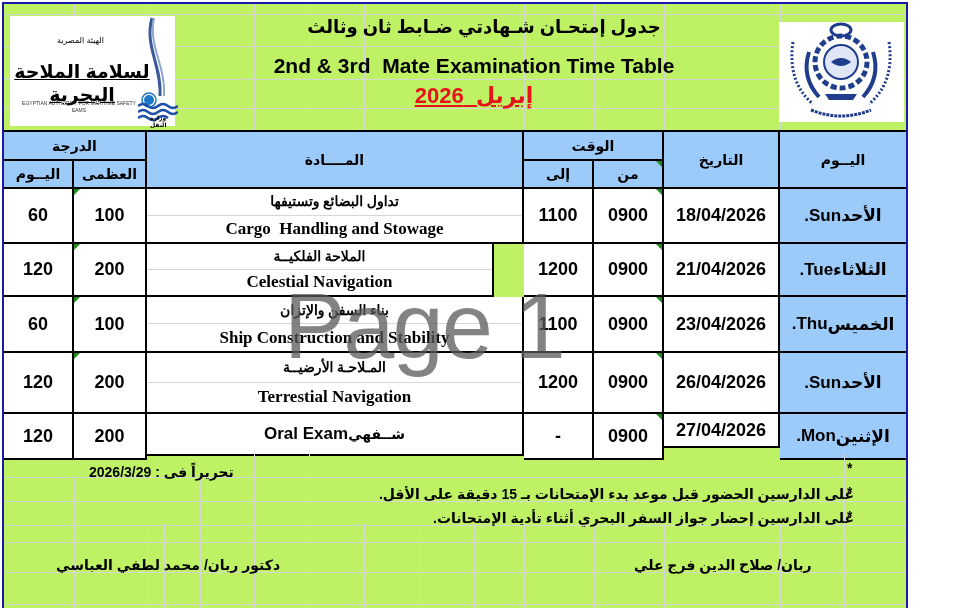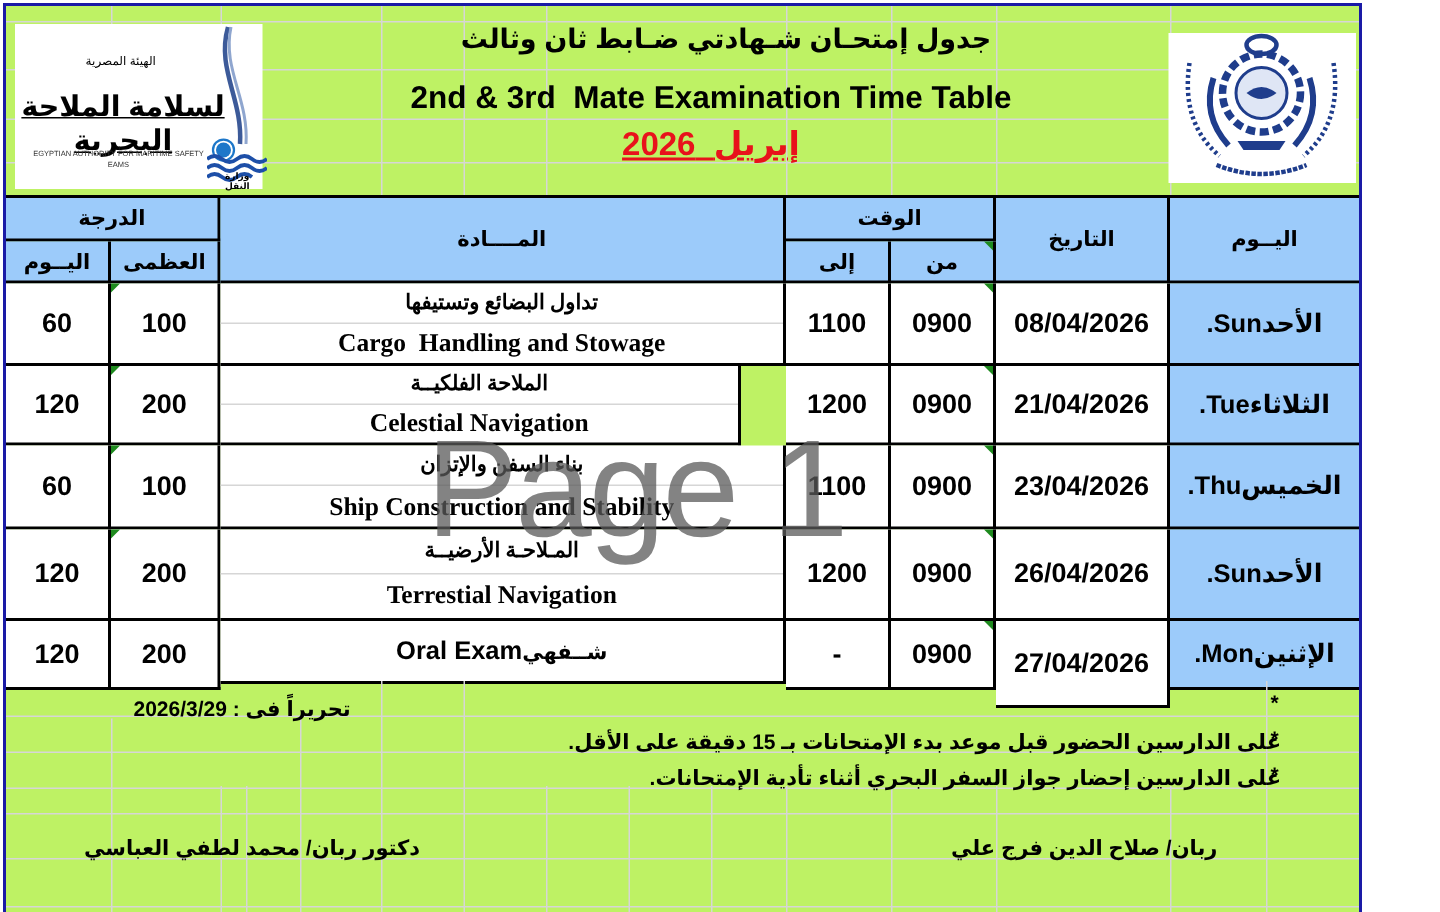--- a/index.html
+++ b/index.html
@@ -122,21 +122,21 @@
       </div>
     <div class="cell subj" style="left:143px;top:57px;width:377px;height:55px">
       <div class="ar">تداول البضائع وتستيفها</div>
       <div class="en">Cargo  Handling and Stowage</div>
     </div>
     <div class="cell val" style="left:520px;top:57px;width:70px;height:55px">1100</div>
     <div class="cell val" style="left:590px;top:57px;width:70px;height:55px">
         <span class="tri"></span>
         <span>0900</span>
       </div>
-    <div class="cell val" style="left:660px;top:57px;width:116px;height:55px">08/04/2026</div>
+    <div class="cell val" style="left:660px;top:57px;width:116px;height:55px">18/04/2026</div>
     <div class="cell day" style="left:776px;top:57px;width:128px;height:55px"><span>الأحد</span>  <span>Sun.</span></div>
 
     <div class="cell val" style="left:0;top:112px;width:70px;height:53px">120</div>
     <div class="cell val" style="left:70px;top:112px;width:73px;height:53px">
         <span class="tri" style="right:auto;left:0;border-left:none;border-right:6px solid transparent"></span>
         <span>200</span>
       </div>
     <div class="cell subj" style="left:143px;top:112px;width:347px;height:53px">
       <div class="ar">الملاحة الفلكيــة</div>
       <div class="en">Celestial Navigation</div>
@@ -184,21 +184,21 @@
     <div class="cell day" style="left:776px;top:221px;width:128px;height:61px"><span>الأحد</span>  <span>Sun.</span></div>
 
     <div class="cell val" style="left:0;top:282px;width:70px;height:46px">120</div>
     <div class="cell val" style="left:70px;top:282px;width:73px;height:46px">200</div>
     <div class="cell val" style="left:143px;top:282px;width:377px;height:42px;font-size:17px;white-space:pre"><span>Oral Exam</span>   <span style="font-size:14px">شــفهي</span></div>
     <div class="cell val" style="left:520px;top:282px;width:70px;height:46px">-</div>
     <div class="cell val" style="left:590px;top:282px;width:70px;height:46px">
         <span class="tri"></span>
         <span>0900</span>
       </div>
-    <div class="cell val" style="left:660px;top:282px;width:116px;height:58px">27/04/2026</div>
+    <div class="cell val" style="left:660px;top:282px;width:116px;height:34px">27/04/2026</div>
     <div class="cell day" style="left:776px;top:282px;width:128px;height:46px"><span>الإثنين</span>  <span>Mon.</span></div>
   </div>
 
   <div class="watermark">Page 1</div>
 
   <div class="grid-h" style="top:473px"></div>
   <div class="grid-h" style="top:497px"></div>
   <div class="grid-h" style="top:521px"></div>
   <div class="grid-h" style="top:538px"></div>
   <div class="grid-h" style="top:568px"></div>

